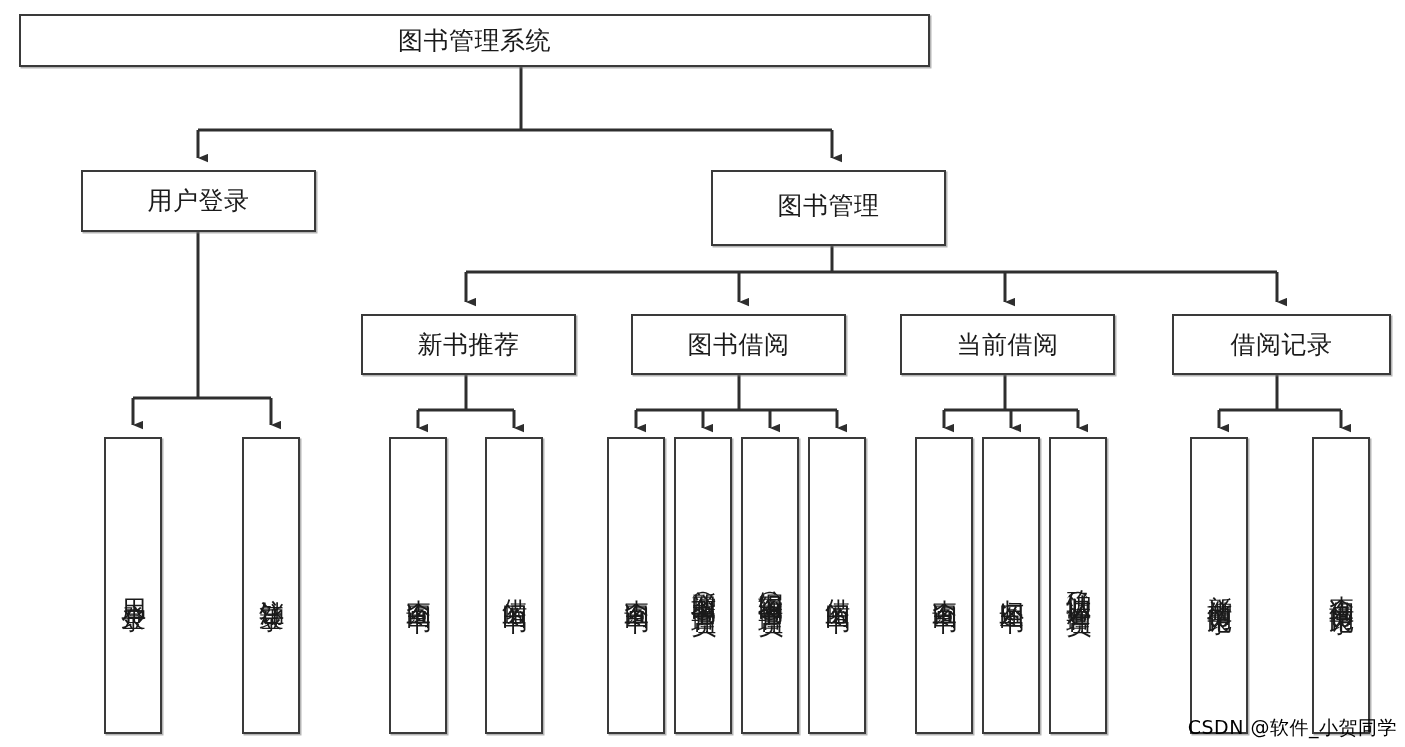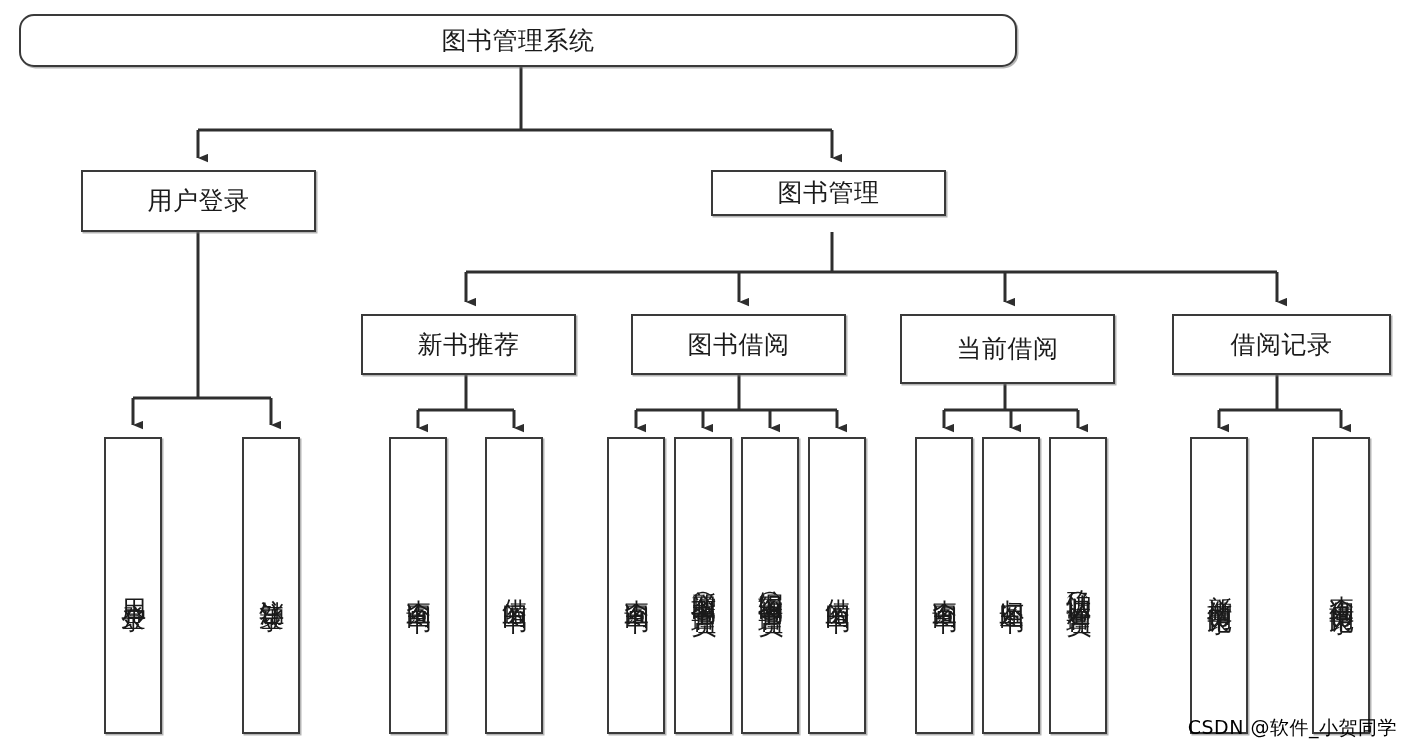--- a/index.html
+++ b/index.html
@@ -120,38 +120,38 @@
       <path d="M1011,410 L1011,428" marker-end="url(#arrow)"></path>
       <path d="M1078,410 L1078,428" marker-end="url(#arrow)"></path>
 
       <path d="M1277,375 L1277,410"></path>
       <path d="M1219,410 L1341,410"></path>
       <path d="M1219,410 L1219,428" marker-end="url(#arrow)"></path>
       <path d="M1341,410 L1341,428" marker-end="url(#arrow)"></path>
     </g>
   </svg>
 
-  <div class="node root horiz" style="left:19px; top:14px; width:998px; height:53px;border-radius:15px;">
+  <div class="node root horiz" style="left:19px; top:14px; width:911px; height:53px;">
     <span class="label">图书管理系统</span>
   </div>
 
   <div class="node horiz" style="left:81px; top:170px; width:235px; height:62px;">
     <span class="label">用户登录</span>
   </div>
-  <div class="node horiz" style="left:711px; top:170px; width:235px; height:46px;">
+  <div class="node horiz" style="left:711px; top:170px; width:235px; height:76px;font-family:Liberation Mono, monospace;">
     <span class="label">图书管理</span>
   </div>
 
   <div class="node horiz" style="left:631px; top:314px; width:215px; height:61px;">
     <span class="label">图书借阅</span>
   </div>
   <div class="node horiz" style="left:361px; top:314px; width:215px; height:61px;">
     <span class="label">新书推荐</span>
   </div>
-  <div class="node horiz" style="left:900px; top:314px; width:215px; height:70px;">
+  <div class="node horiz" style="left:900px; top:314px; width:215px; height:61px;">
     <span class="label">当前借阅</span>
   </div>
   <div class="node horiz" style="left:1172px; top:314px; width:219px; height:61px;">
     <span class="label">借阅记录</span>
   </div>
 
   <div class="node leaf" style="left:104px; top:437px; width:58px; height:297px;">
     <span class="label">用户登录</span>
   </div>
   <div class="node leaf" style="left:242px; top:437px; width:58px; height:297px;">

